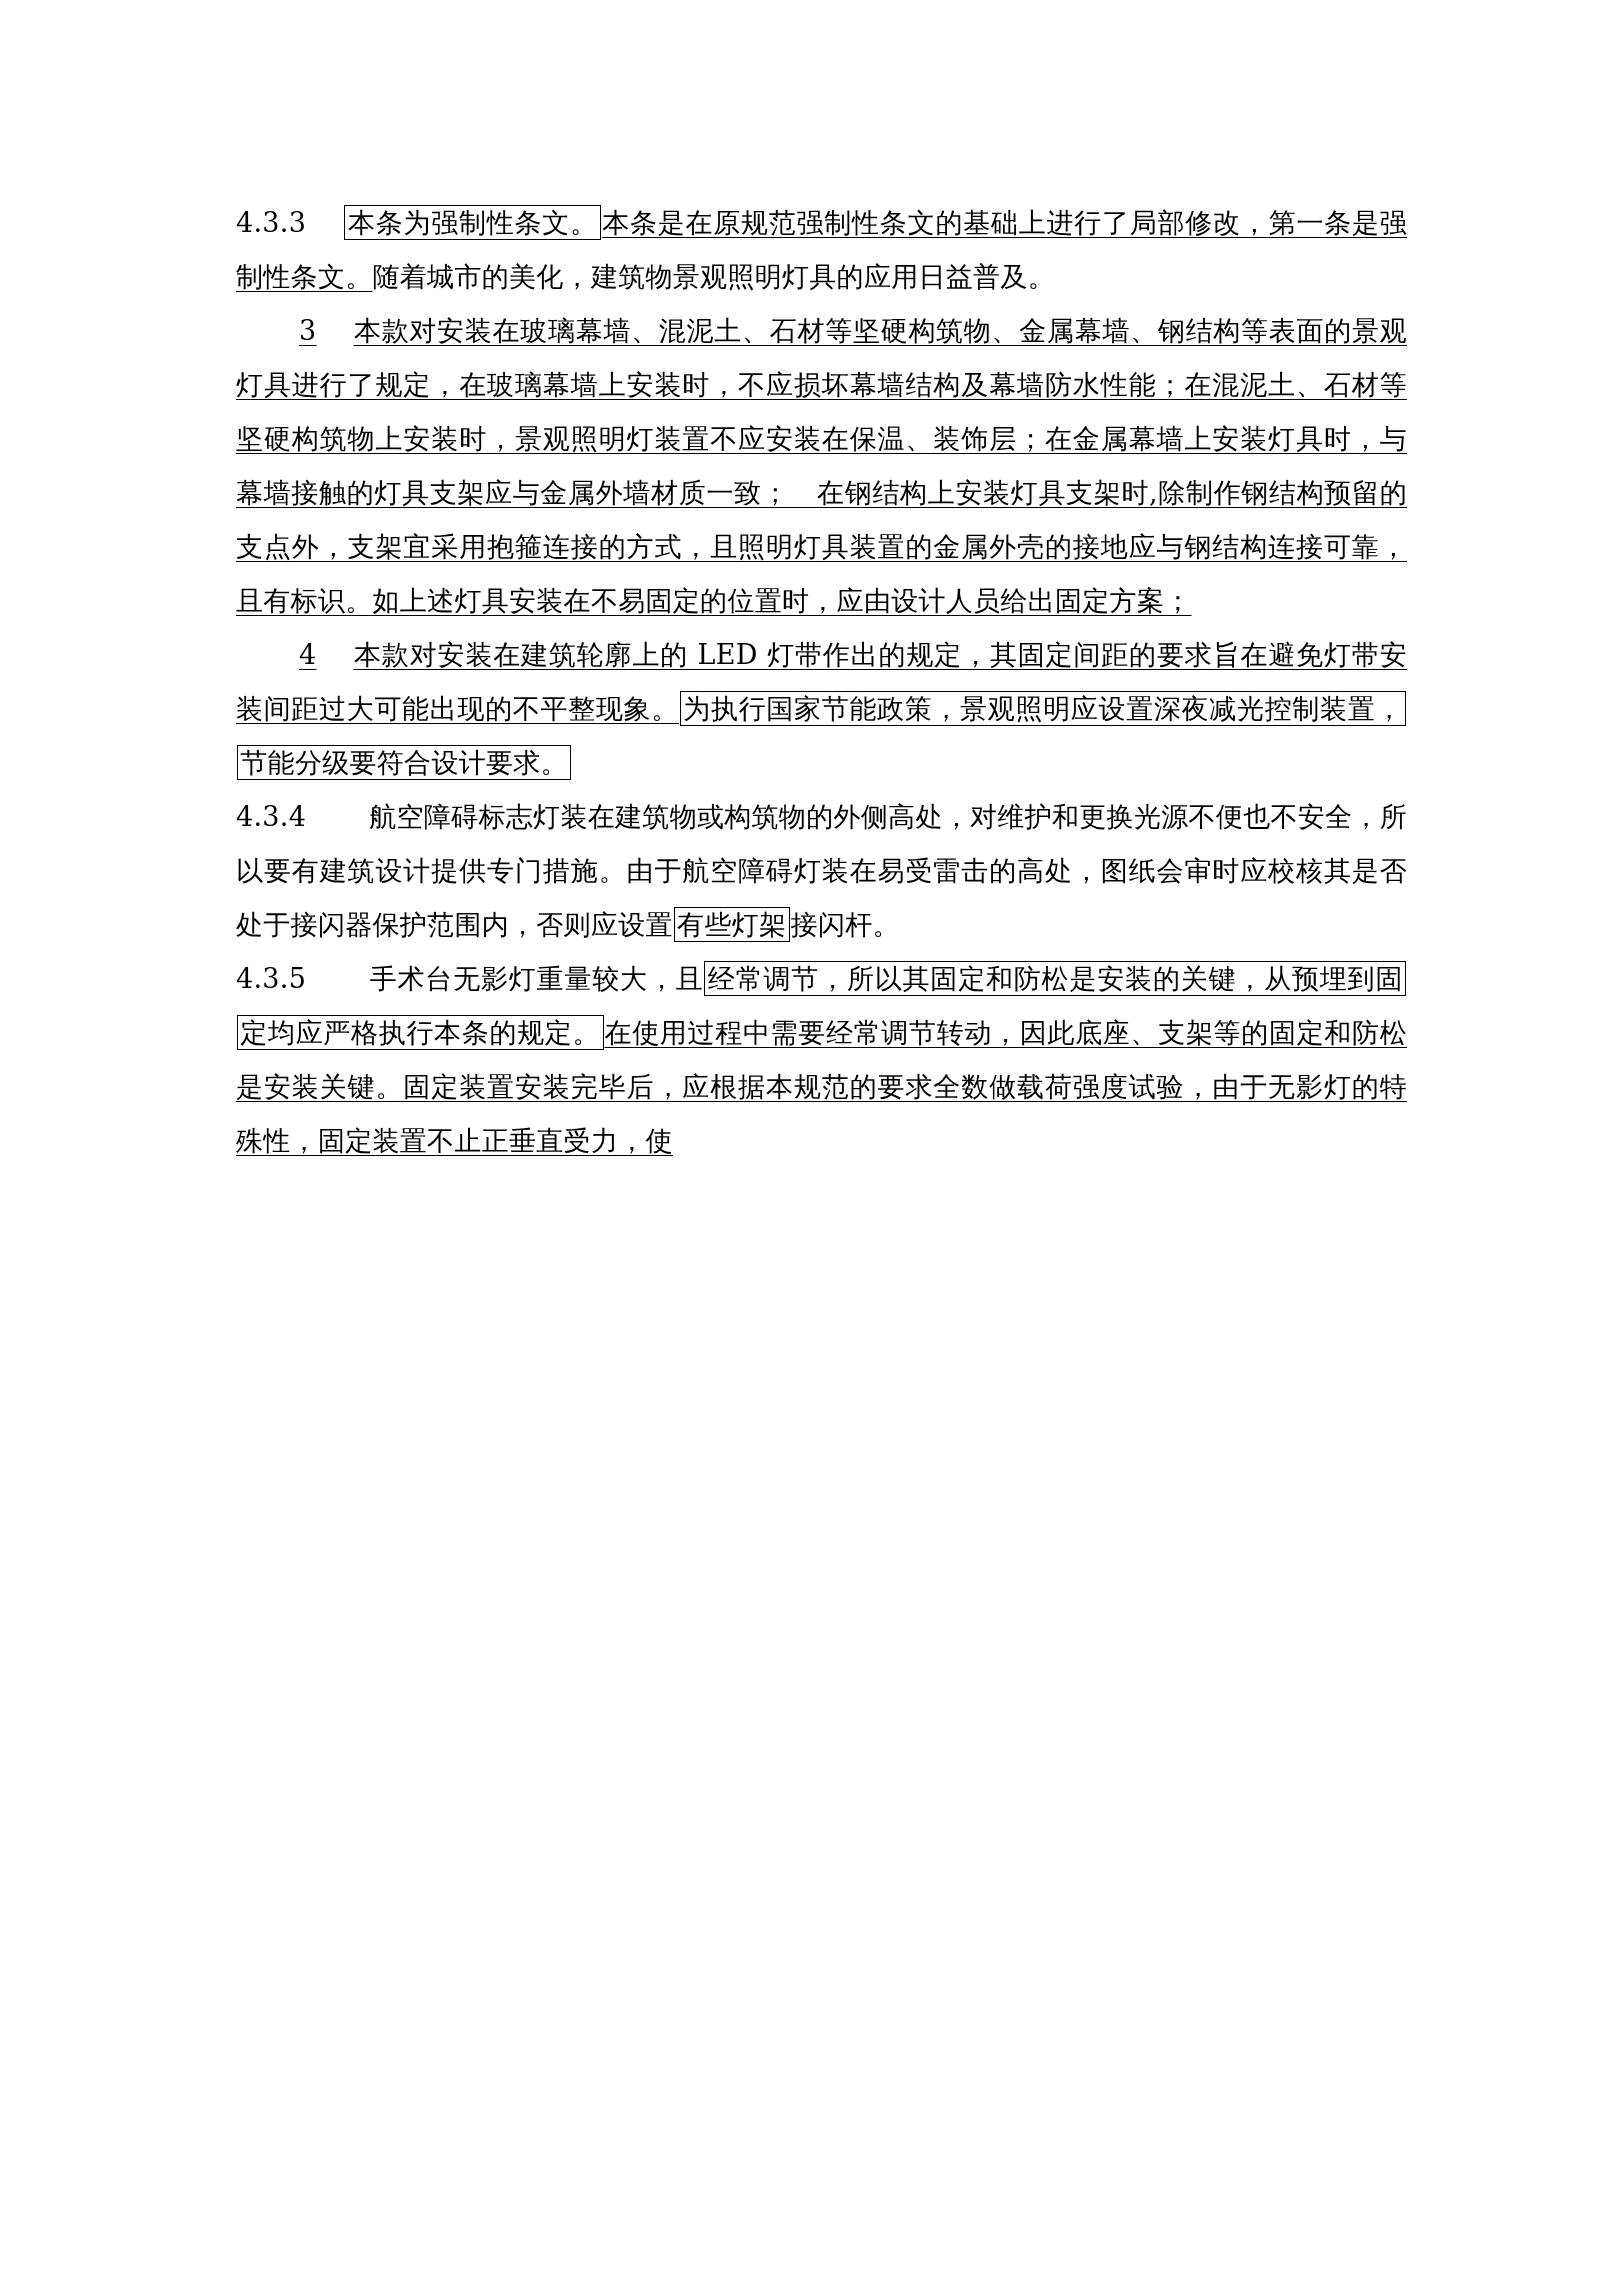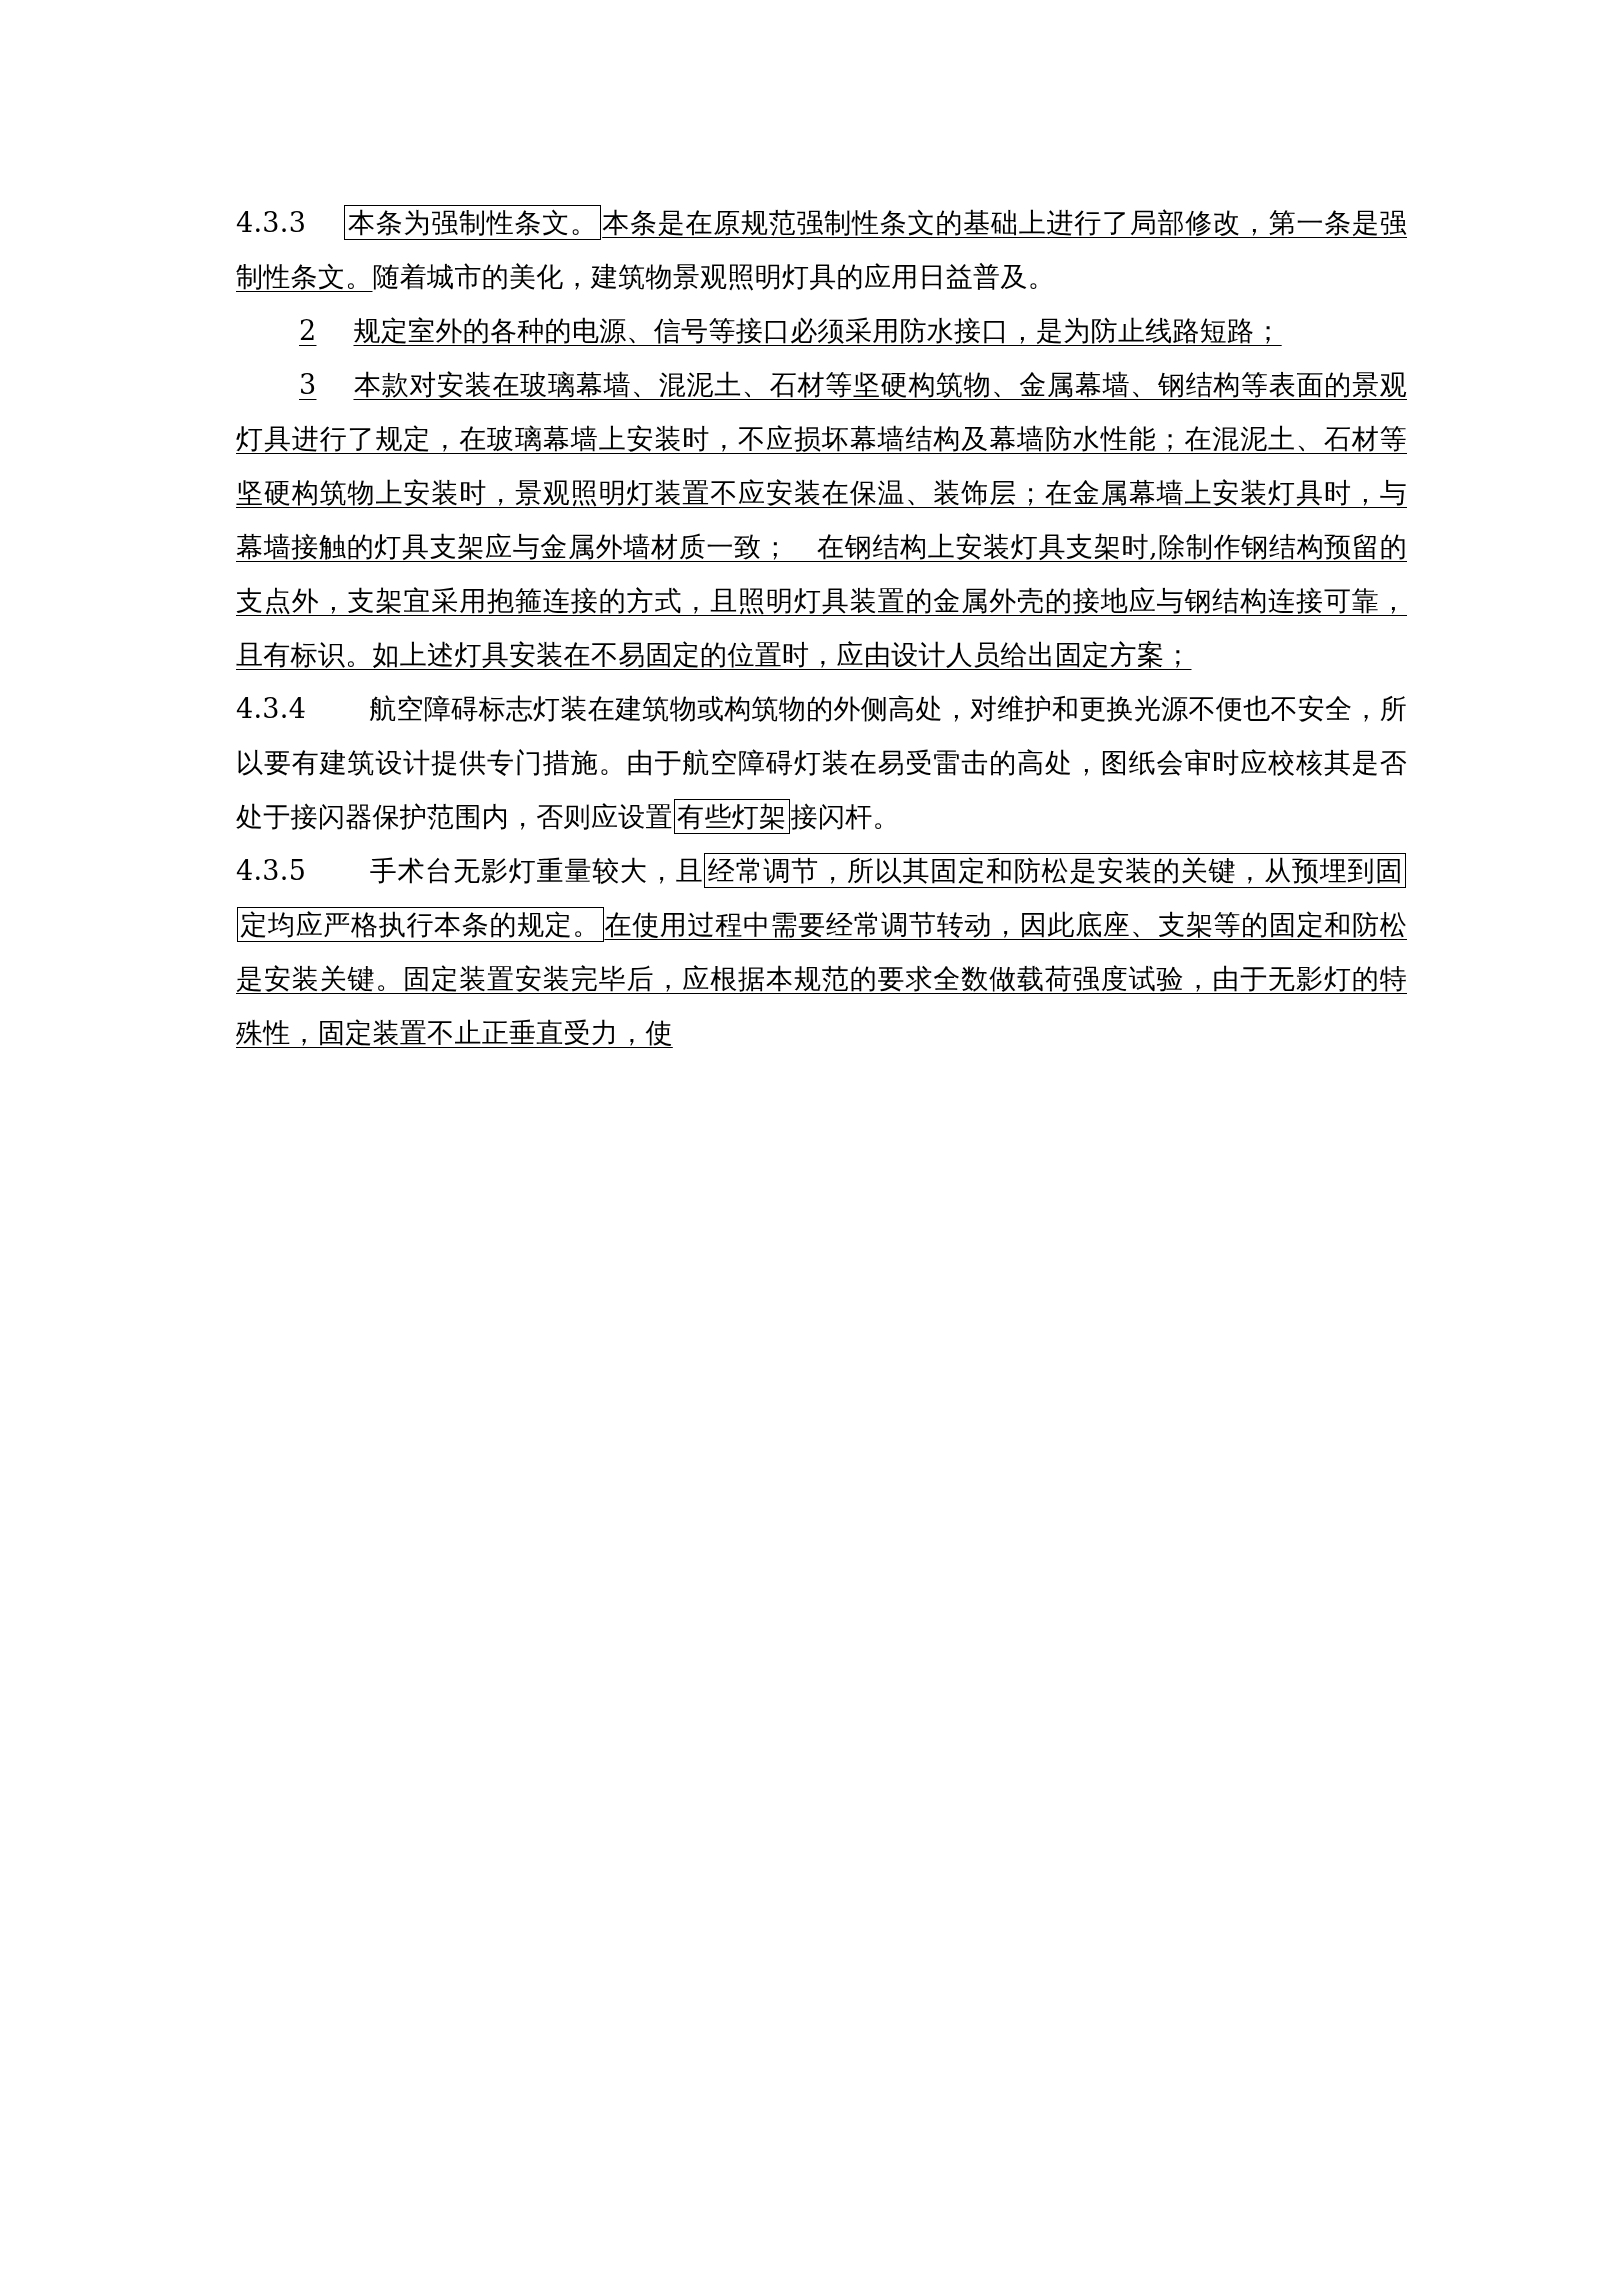--- a/index.html
+++ b/index.html
@@ -60,24 +60,24 @@
 </style>
 </head>
 <body>
 
 <div class="page">
   <div class="doc-body">
 
     <p class="para"><span class="latin">4.3.3</span><span class="gap-m"></span><span class="boxed">本条为强制性条文。</span><span class="u">本条是在原规范强制性条文的基础上进行了局部修改，第一条是强制性条文。</span><span>随着城市的美化，建筑物景观照明灯具的应用日益普及。</span></p>
 
 
-    <p class="para indent2"><span class="latin u">2</span><span class="gap-m"></span><span class="u">规定室外的各种的电源、信号等接口必须采用防水接口，是为防止线路短路；</span></p>
 
     <p class="para indent2"><span class="latin u">3</span><span class="gap-m"></span><span class="u">本款对安装在玻璃幕墙、混泥土、石材等坚硬构筑物、金属幕墙、钢结构等表面的景观灯具进行了规定，在玻璃幕墙上安装时，不应损坏幕墙结构及幕墙防水性能；在混泥土、石材等坚硬构筑物上安装时，景观照明灯装置不应安装在保温、装饰层；在金属幕墙上安装灯具时，与幕墙接触的灯具支架应与金属外墙材质一致；　在钢结构上安装灯具支架时,除制作钢结构预留的支点外，支架宜采用抱箍连接的方式，且照明灯具装置的金属外壳的接地应与钢结构连接可靠，且有标识。如上述灯具安装在不易固定的位置时，应由设计人员给出固定方案；</span></p>
 
+    <p class="para indent2"><span class="latin u">4</span><span class="gap-m"></span><span class="u">本款对安装在建筑轮廓上的 LED 灯带作出的规定，其固定间距的要求旨在避免灯带安装间距过大可能出现的不平整现象。</span><span class="boxed">为执行国家节能政策，景观照明应设置深夜减光控制装置，节能分级要符合设计要求。</span></p>
 
     <p class="para"><span class="latin">4.3.4</span><span class="gap-l"></span><span>航空障碍标志灯装在建筑物或构筑物的外侧高处，对维护和更换光源不便也不安全，所以要有建筑设计提供专门措施。由于航空障碍灯装在易受雷击的高处，图纸会审时应校核其是否处于接闪器保护范围内，否则应设置</span><span class="boxed">有些灯架</span><span>接闪杆。</span></p>
 
     <p class="para"><span class="latin">4.3.5</span><span class="gap-l"></span><span>手术台无影灯重量较大，且</span><span class="boxed">经常调节，所以其固定和防松是安装的关键，从预埋到固定均应严格执行本条的规定。</span><span class="u">在使用过程中需要经常调节转动，因此底座、支架等的固定和防松是安装关键。固定装置安装完毕后，应根据本规范的要求全数做载荷强度试验，由于无影灯的特殊性，固定装置不止正垂直受力，使</span></p>
 
   </div>
 </div>
 
 
 </body></html>

